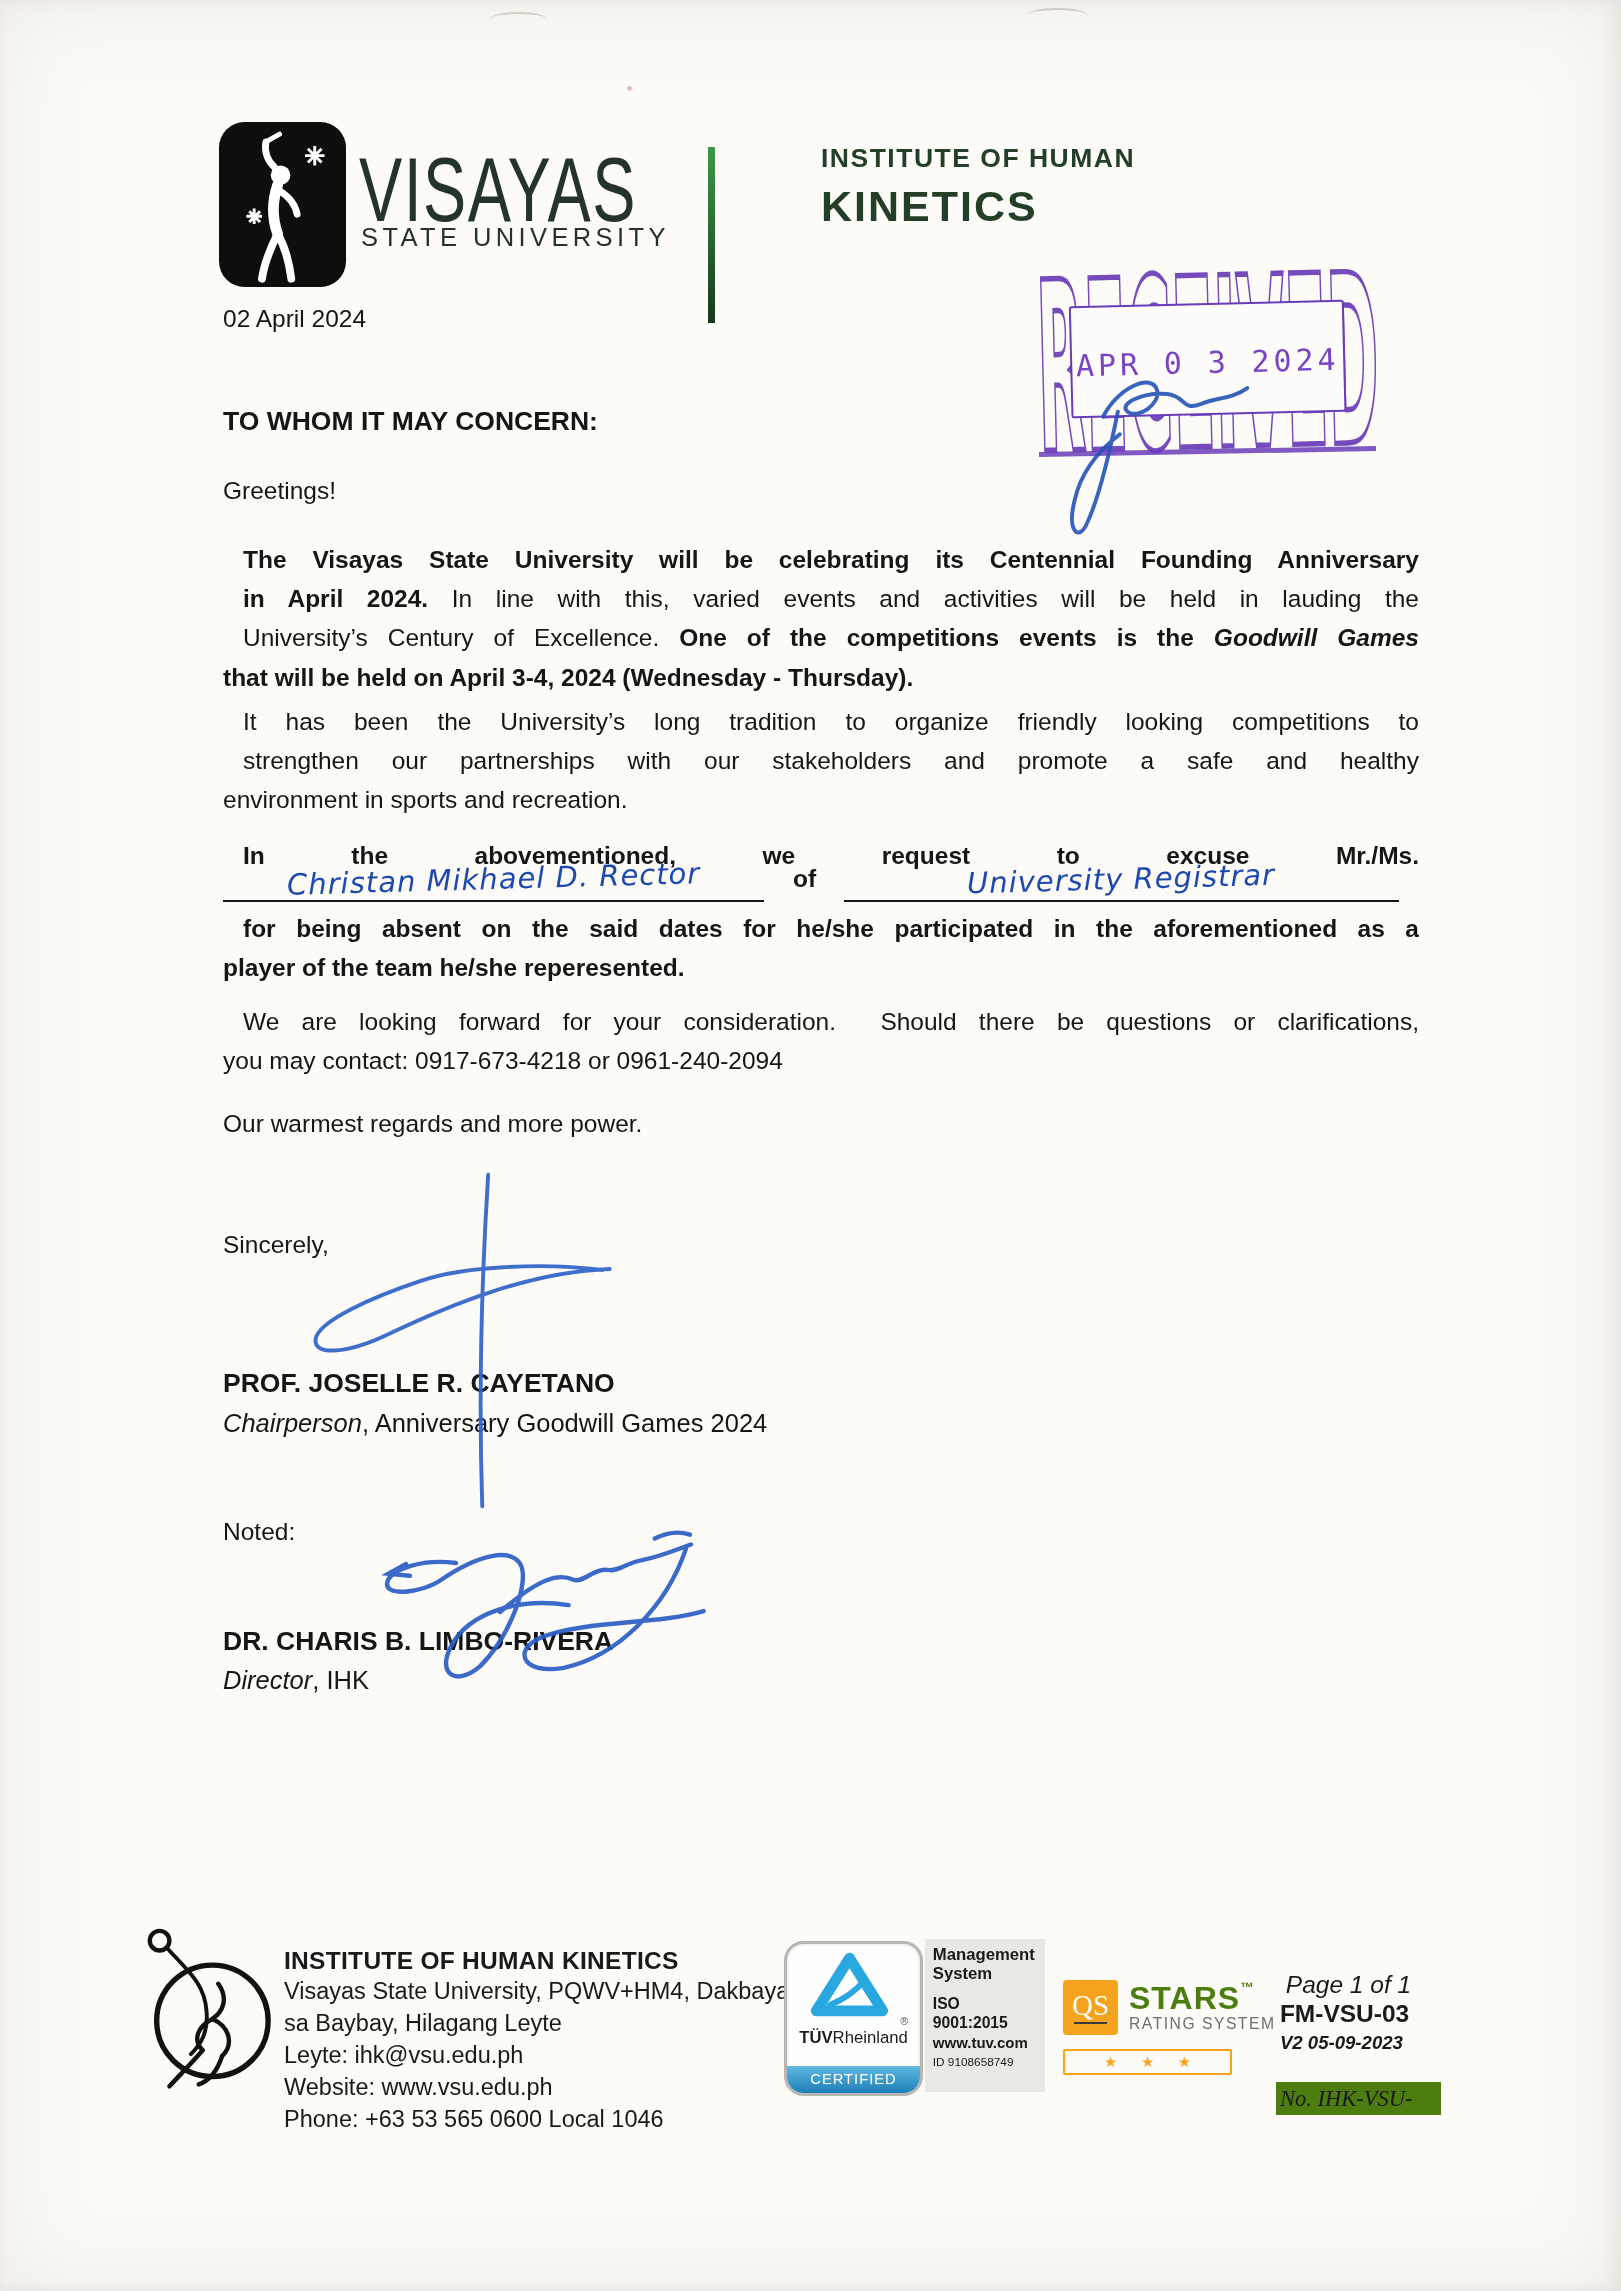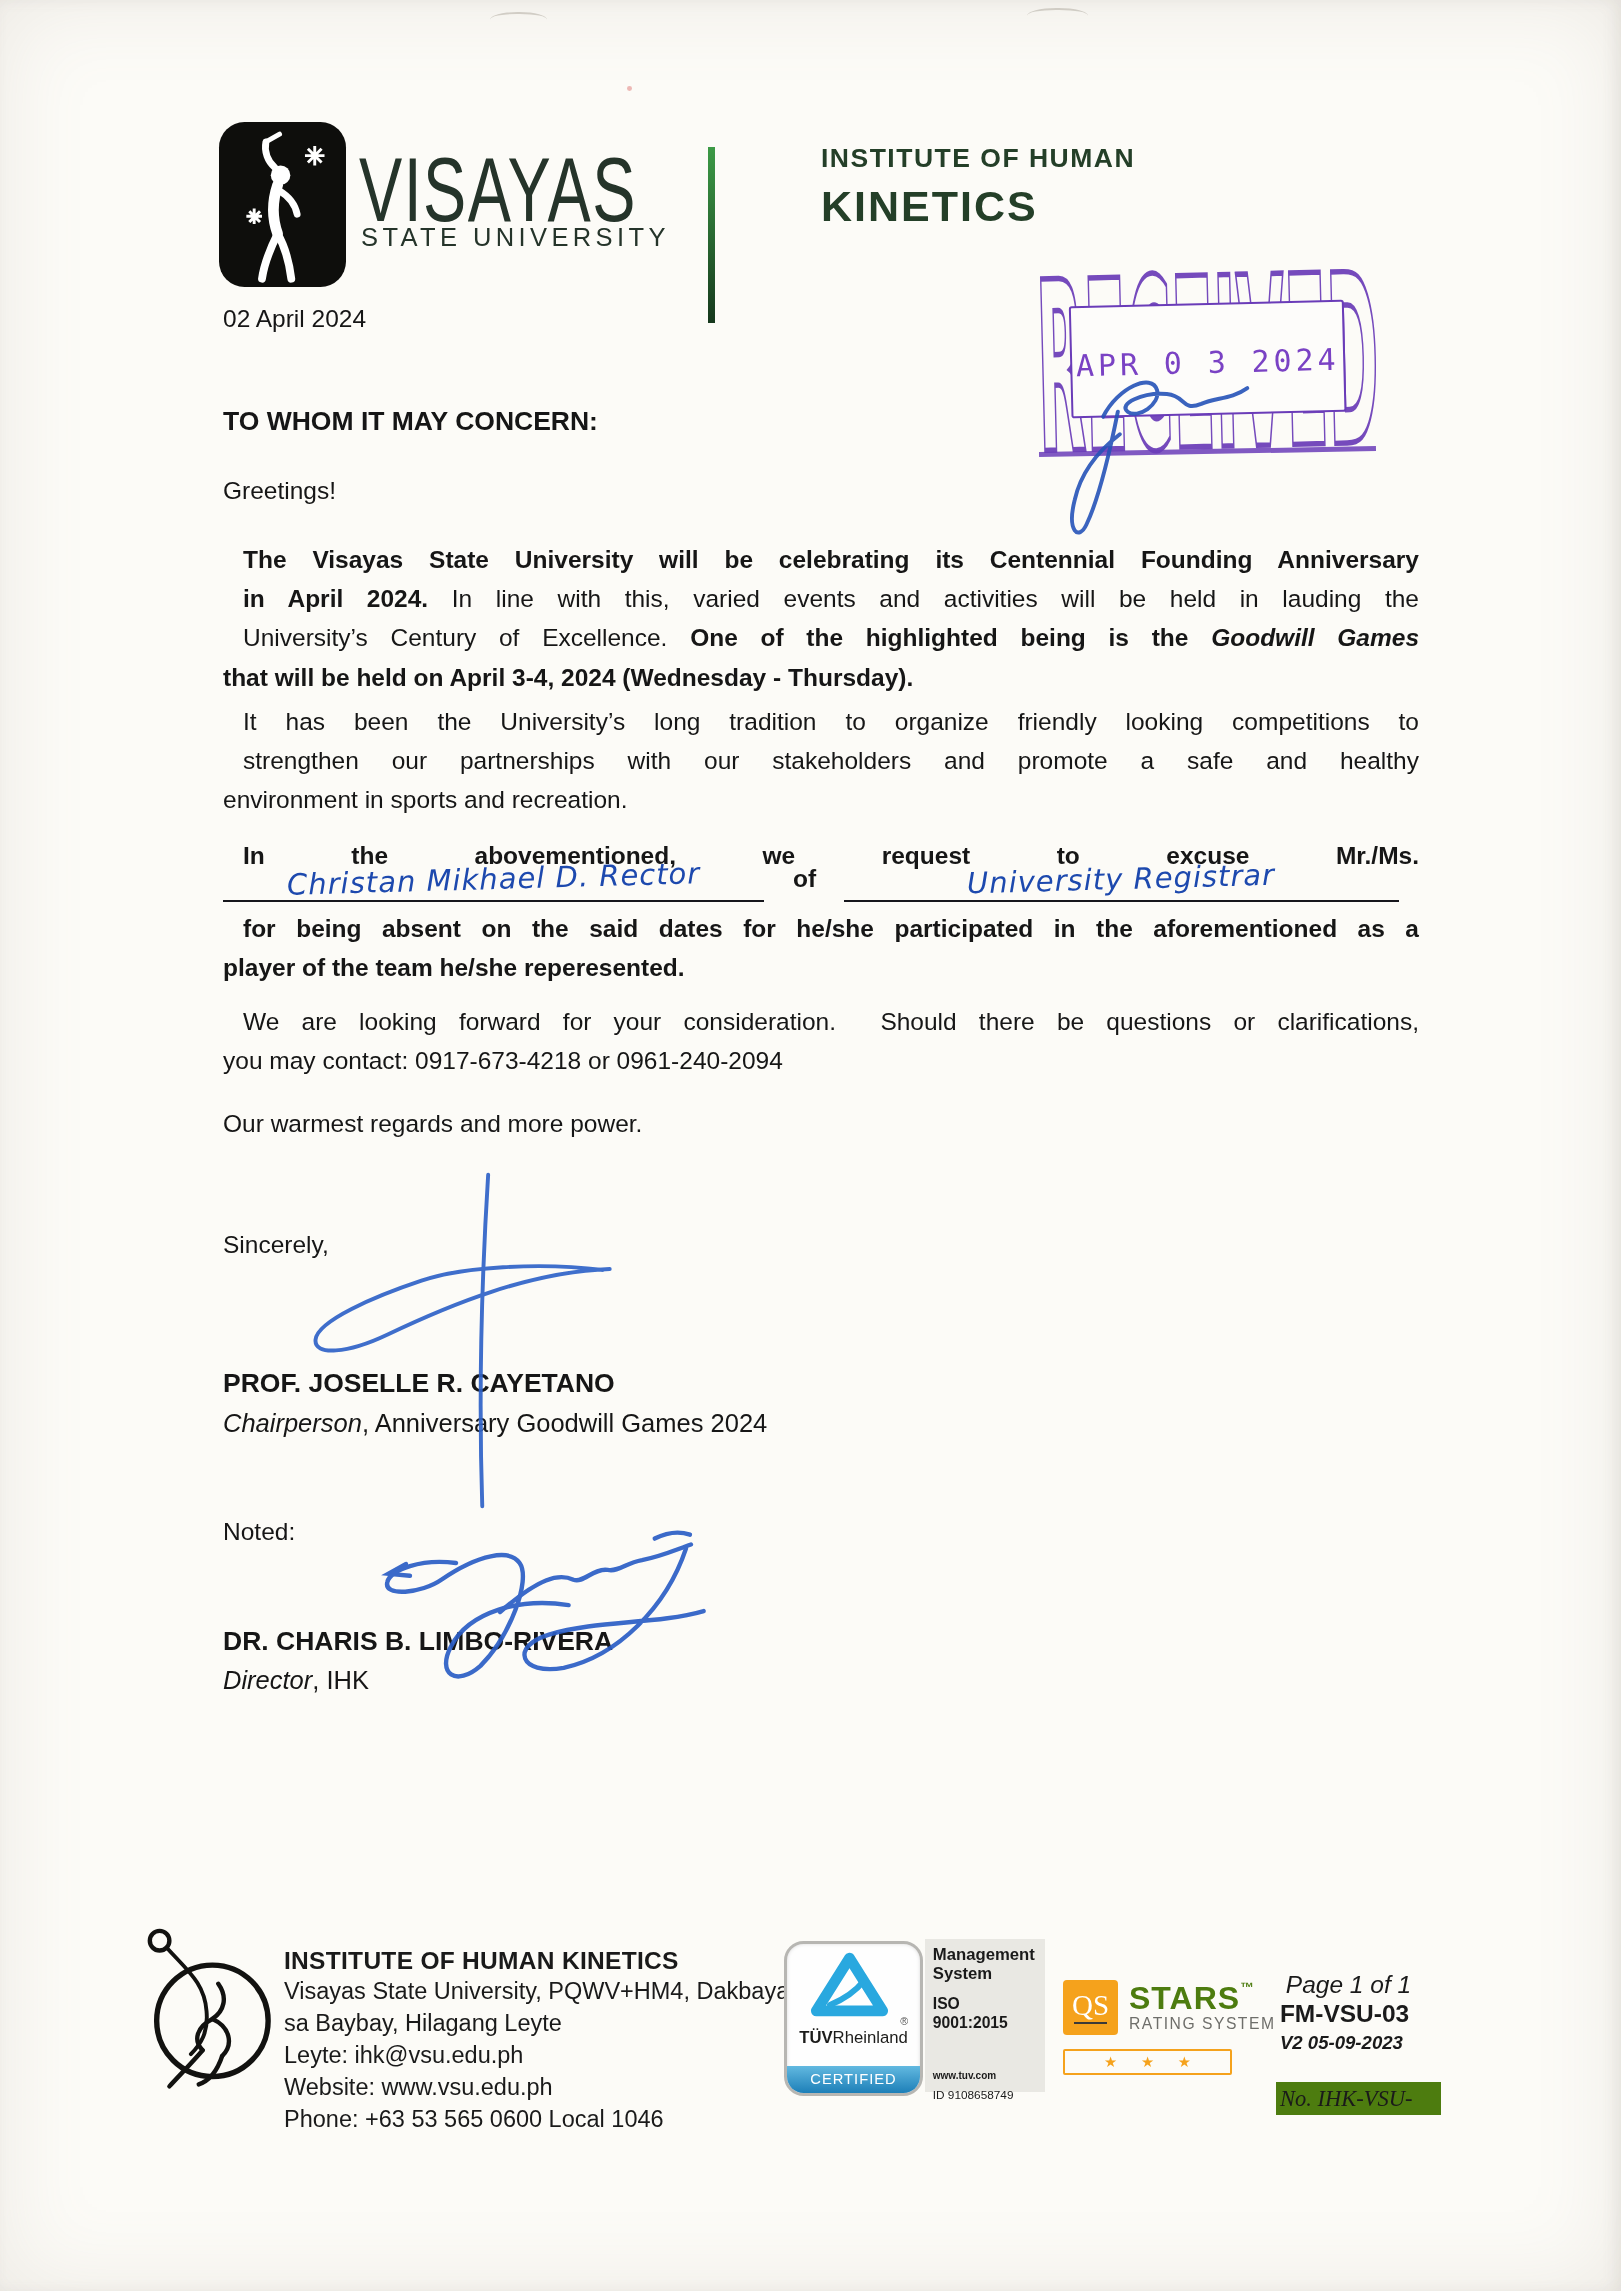--- a/index.html
+++ b/index.html
@@ -123,21 +123,21 @@
     <div class="bl" style="top:402px;font-size:26.5px">
       <span class="b">TO WHOM IT MAY CONCERN:</span>
     </div>
 
     <div class="bl" style="top:471px">
       <span>Greetings!</span>
     </div>
 
     <div class="bl j" style="top:540px"><span class="b">The Visayas State University will be celebrating its Centennial Founding Anniversary</span></div>
     <div class="bl j" style="top:579px"><span class="b">in April 2024.</span> <span>In line with this, varied events and activities will be held in lauding the</span></div>
-    <div class="bl j" style="top:618px"><span>University’s Century of Excellence.</span> <span class="b">One of the highlighted being is the</span> <span class="b i">Goodwill Games</span></div>
+    <div class="bl j" style="top:618px"><span>University’s Century of Excellence.</span> <span class="b">One of the competitions events is the</span> <span class="b i">Goodwill Games</span></div>
     <div class="bl" style="top:658px"><span class="b">that will be held on April 3-4, 2024 (Wednesday - Thursday).</span></div>
 
     <div class="bl j" style="top:702px"><span>It has been the University’s long tradition to organize friendly looking competitions to</span></div>
     <div class="bl j" style="top:741px"><span>strengthen our partnerships with our stakeholders and promote a safe and healthy</span></div>
     <div class="bl" style="top:780px"><span>environment in sports and recreation.</span></div>
 
     <div class="bl j" style="top:836px"><span class="b">In the abovementioned, we request to excuse Mr./Ms.</span></div>
 
     <div class="bl fill-row" style="top:849px;height:53px;">
       <span class="slotline" style="width:541px">
@@ -212,21 +212,21 @@
       </g>
     </svg>
     <div class="tuv-reg">®</div>
     <div class="tuv-name"><span class="b">TÜV</span><span>Rheinland</span></div>
     <div class="tuv-band">CERTIFIED</div>
   </div>
   <div class="abs mgmt">
     <div class="b" style="font-size:16.7px">Management</div>
     <div class="b" style="font-size:16.7px">System</div>
     <div class="b" style="font-size:15.7px;margin-top:9.8px">ISO 9001:2015</div>
-    <div class="b" style="font-size:10px;margin-top:33px">www.tuv.com</div>
+    <div class="b" style="font-size:15px;">www.tuv.com</div>
     <div style="font-size:11.8px">ID 9108658749</div>
   </div>
 
   <div class="abs qs-sq">
     <span class="qstxt">QS</span>
     <span class="qsline"></span>
   </div>
   <div class="abs qs-stars"><span>STARS</span><span style="font-size:13.7px;vertical-align:top">™</span></div>
   <div class="abs qs-rating">RATING SYSTEM</div>
   <div class="abs qs-bar">★ ★ ★</div>

